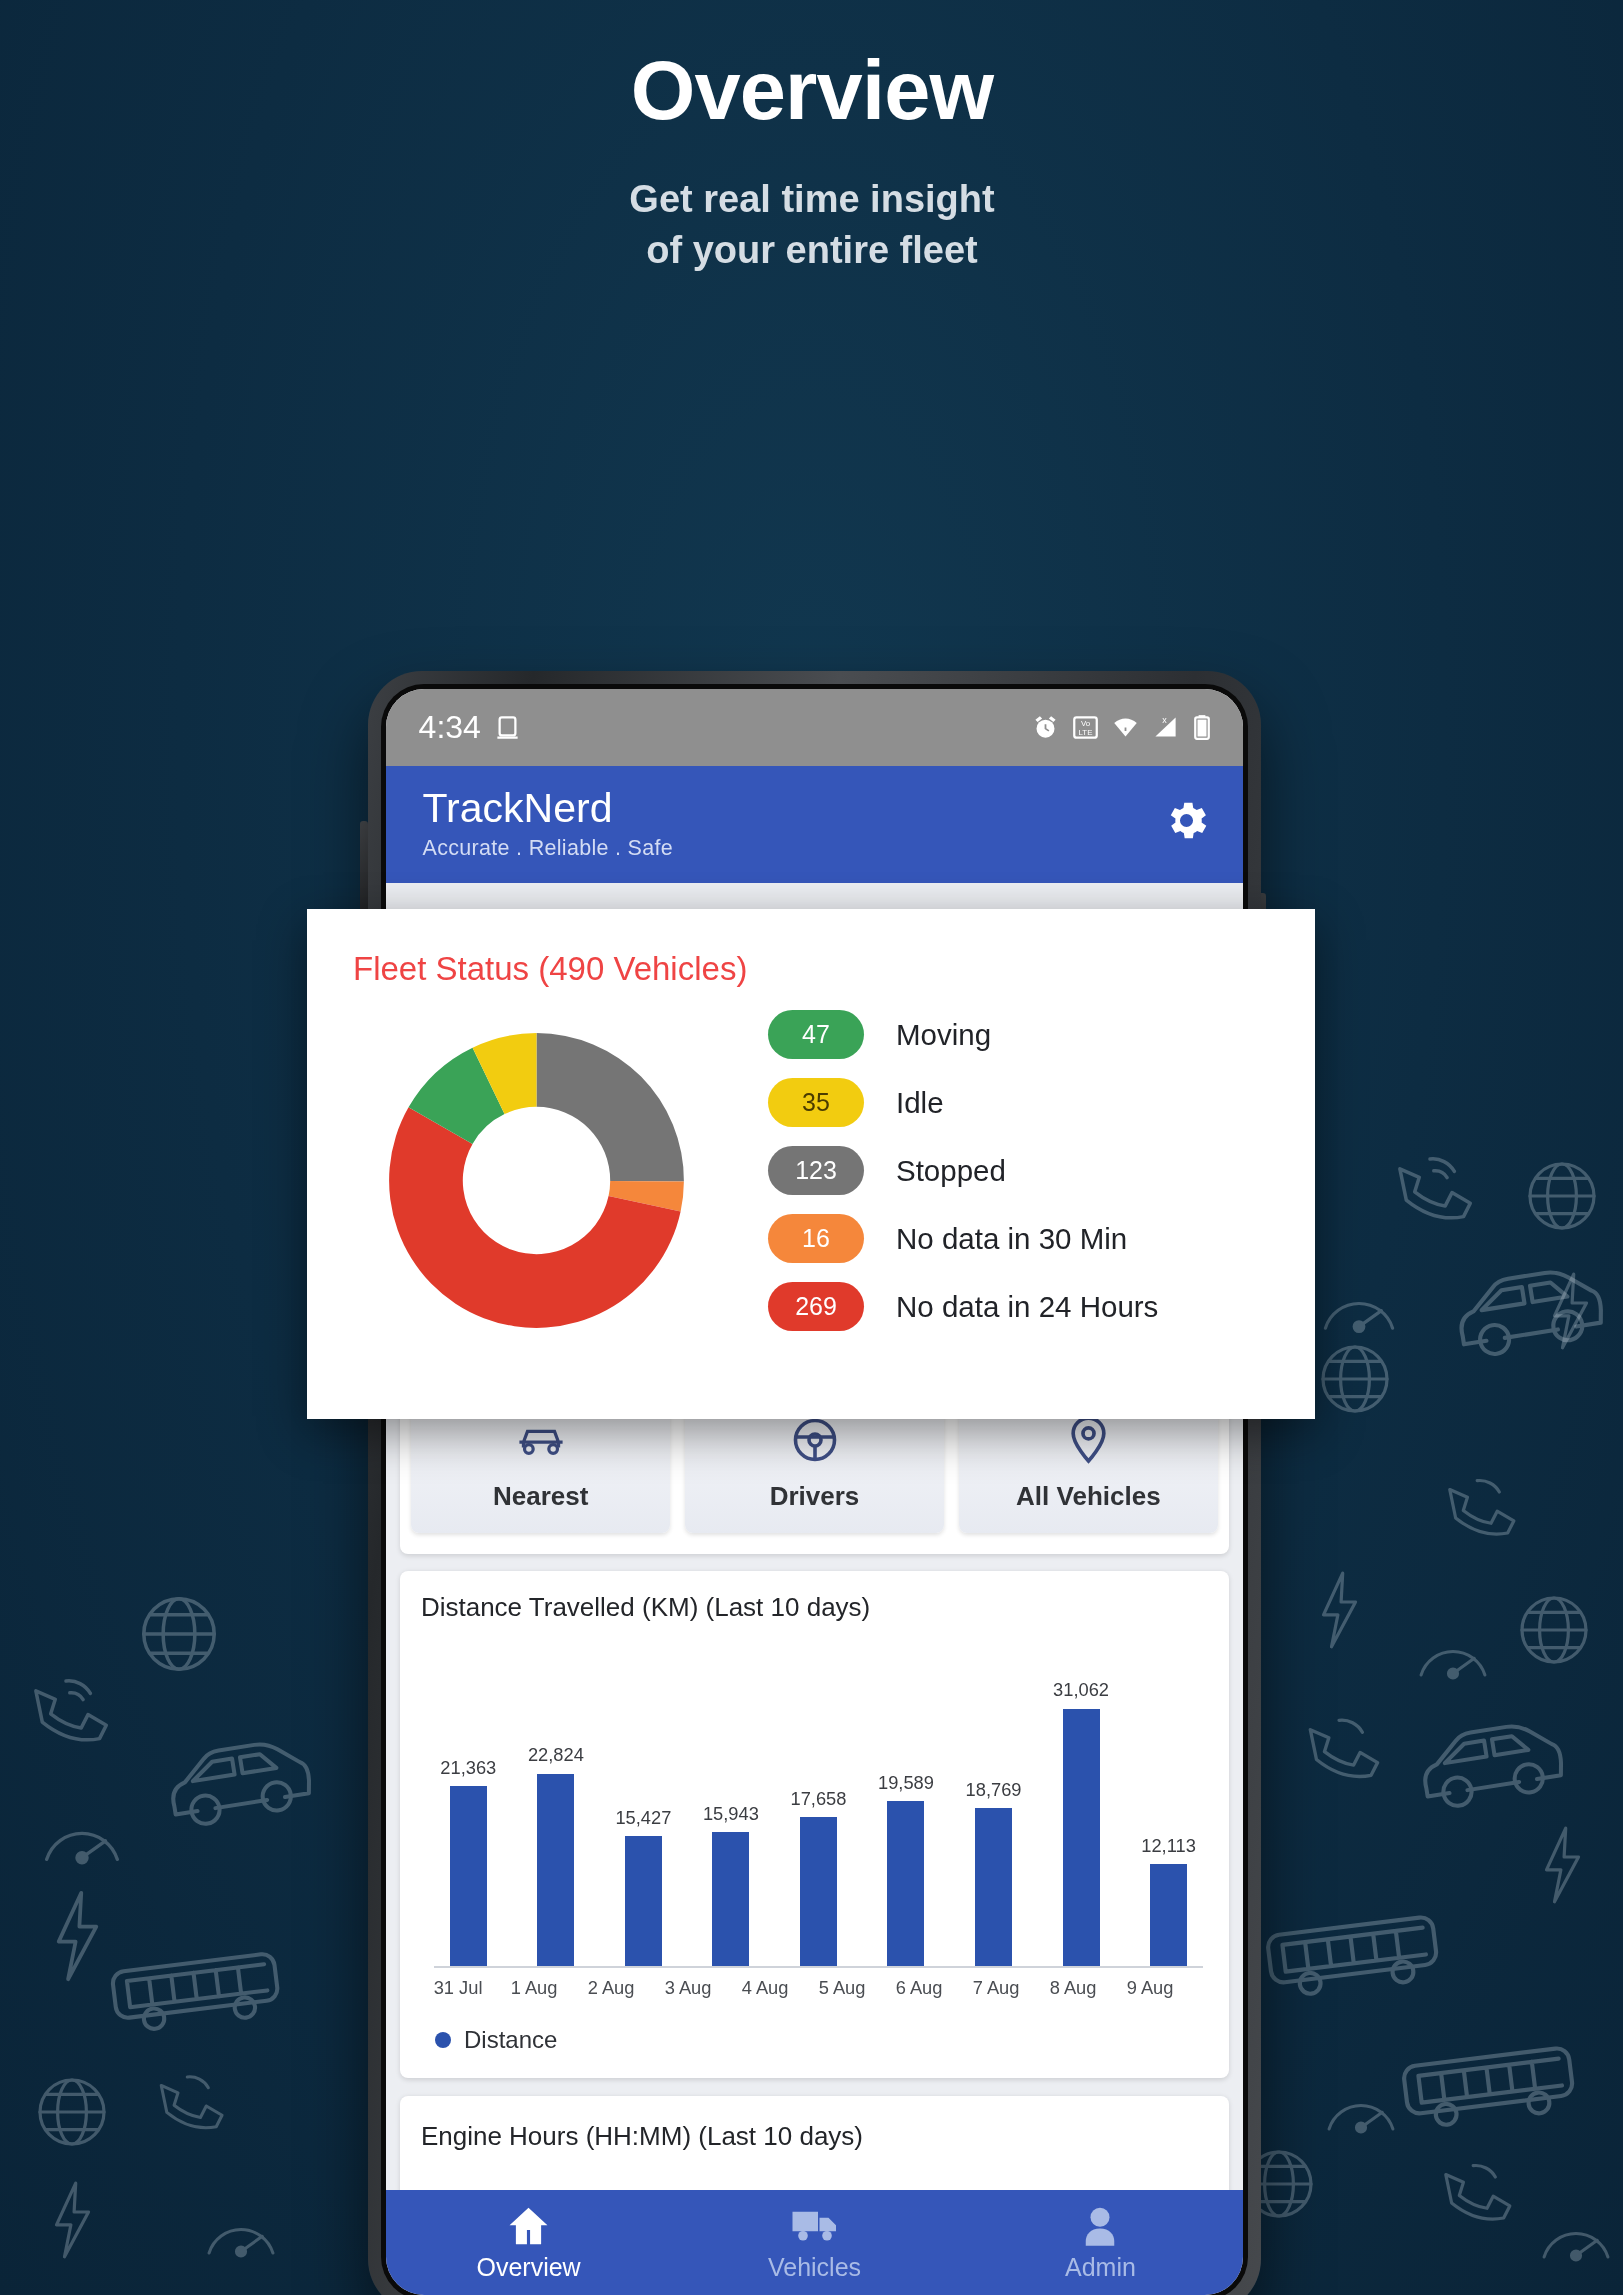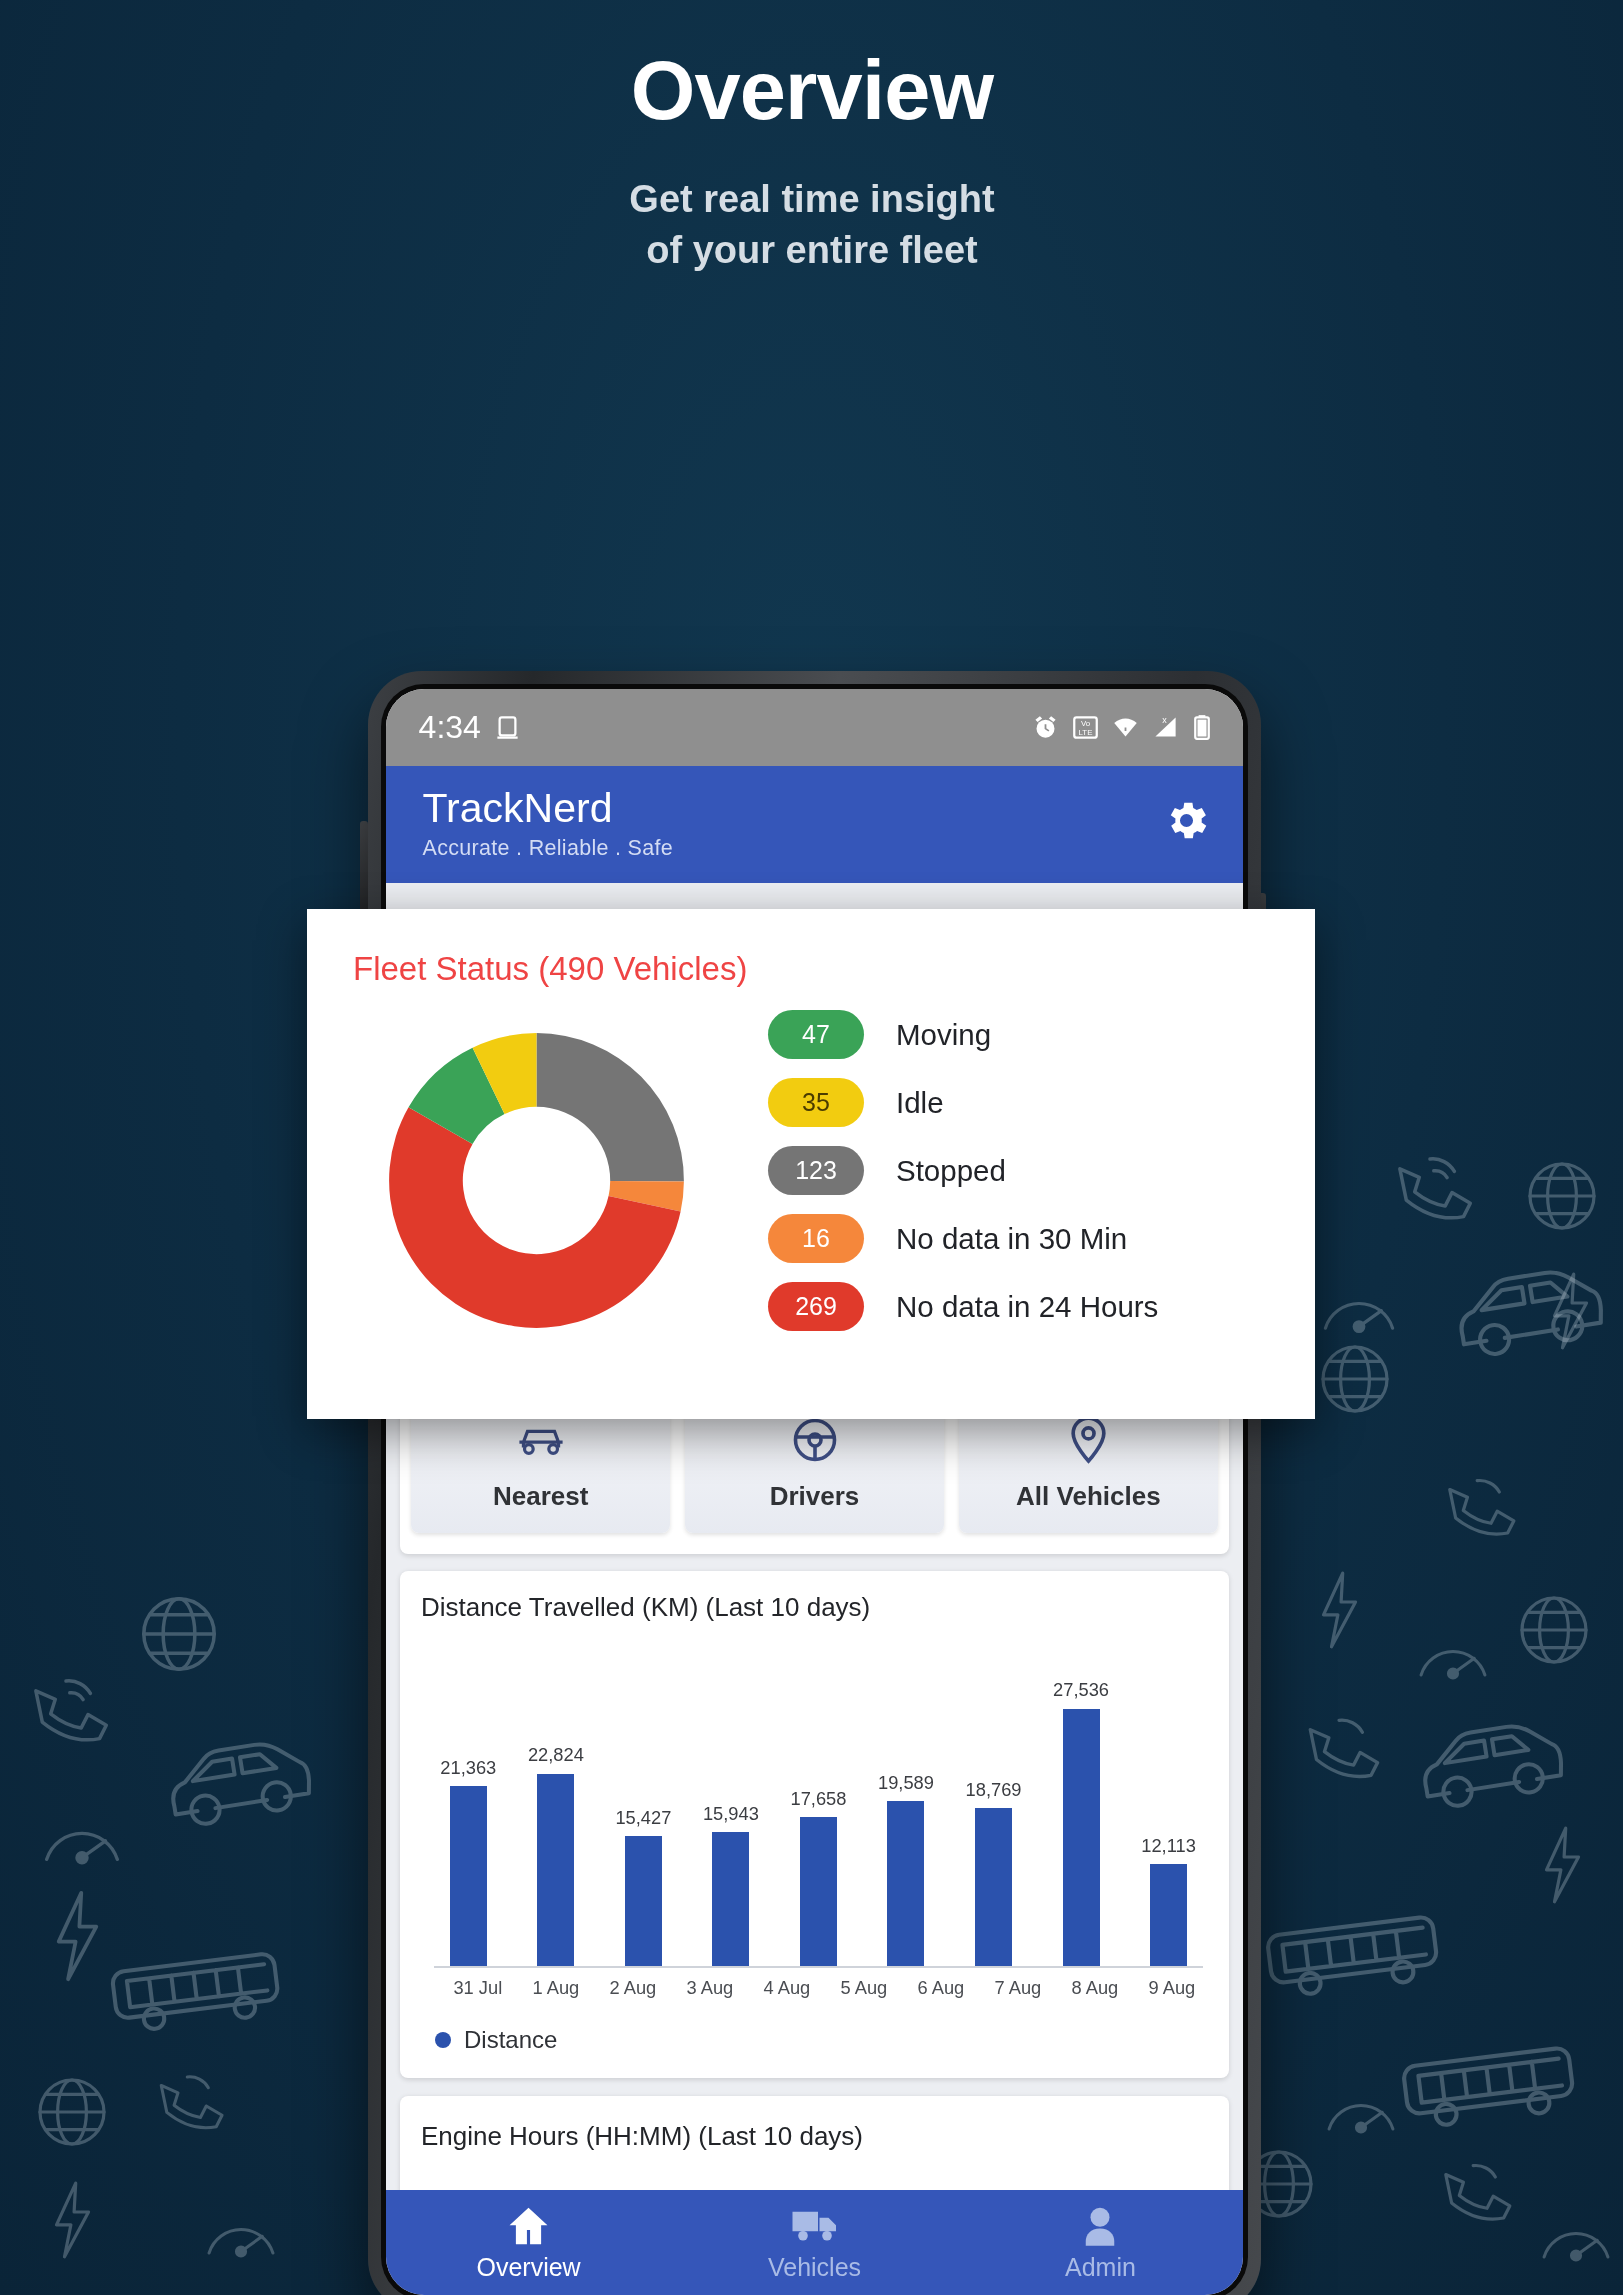--- a/index.html
+++ b/index.html
@@ -118,21 +118,21 @@
   .chart-card { padding: 21px 21px 19px; }
   .chart-title { font-size: 26px; color: #232529; }
   .plot { position: relative; height: 287px; margin-top: 56px; }
   .bars { position: absolute; left: 12.8px; right: 4.8px; bottom: 0; height: 100%;
           display: flex; align-items: flex-end; justify-content: space-between; }
   .bar-col { width: 9%; display: flex; flex-direction: column; align-items: center; justify-content: flex-end; height: 100%; }
   .bar-val { font-size: 18.3px; color: #3b3d42; margin-bottom: 7.2px; white-space: nowrap; }
   .bar { width: 37px; background: #2b52ad; }
   .axis { position: absolute; left: 12.8px; right: 4.8px; bottom: -1.6px; height: 1.6px; background: #cfd3da; }
   .xticks { display: flex; justify-content: space-between; margin: 11px 12.8px 0 12.8px; }
-  .xtick { width: 9%; text-align: right; font-size: 18.3px; color: #4a4d52; white-space: nowrap; }
+  .xtick { width: 9%; text-align: left; font-size: 18.3px; color: #4a4d52; white-space: nowrap; }
   .clegend { display: flex; align-items: center; gap: 12.8px; margin: 27px 0 4.8px 14.3px; }
   .cdot { width: 16px; height: 16px; border-radius: 50%; background: #2b52ad; }
   .clegend span.lbl { font-size: 24px; color: #2f3237; }
 
   
   .engine-card { padding: 25.5px 21px 48px; }
 
   
   .bottomnav {
     position: absolute; left: 0; right: 0; bottom: 0;
@@ -507,21 +507,21 @@
                   </div>
                   <div class="bar-col">
                     <div class="bar-val">19,589</div>
                     <div class="bar" style="height: 57.6147%; background: rgb(43, 82, 173);"></div>
                   </div>
                   <div class="bar-col">
                     <div class="bar-val">18,769</div>
                     <div class="bar" style="height: 55.2029%; background: rgb(43, 82, 173);"></div>
                   </div>
                   <div class="bar-col">
-                    <div class="bar-val">27,536</div>
+                    <div class="bar-val">31,062</div>
                     <div class="bar" style="height: 91.3588%; background: rgb(43, 82, 173);"></div>
                   </div>
                   <div class="bar-col">
                     <div class="bar-val">12,113</div>
                     <div class="bar" style="height: 35.6265%; background: rgb(43, 82, 173);"></div>
                   </div>
                 </div>
               <div class="axis"></div>
             </div>
             <div class="xticks" id="x-ticks">

